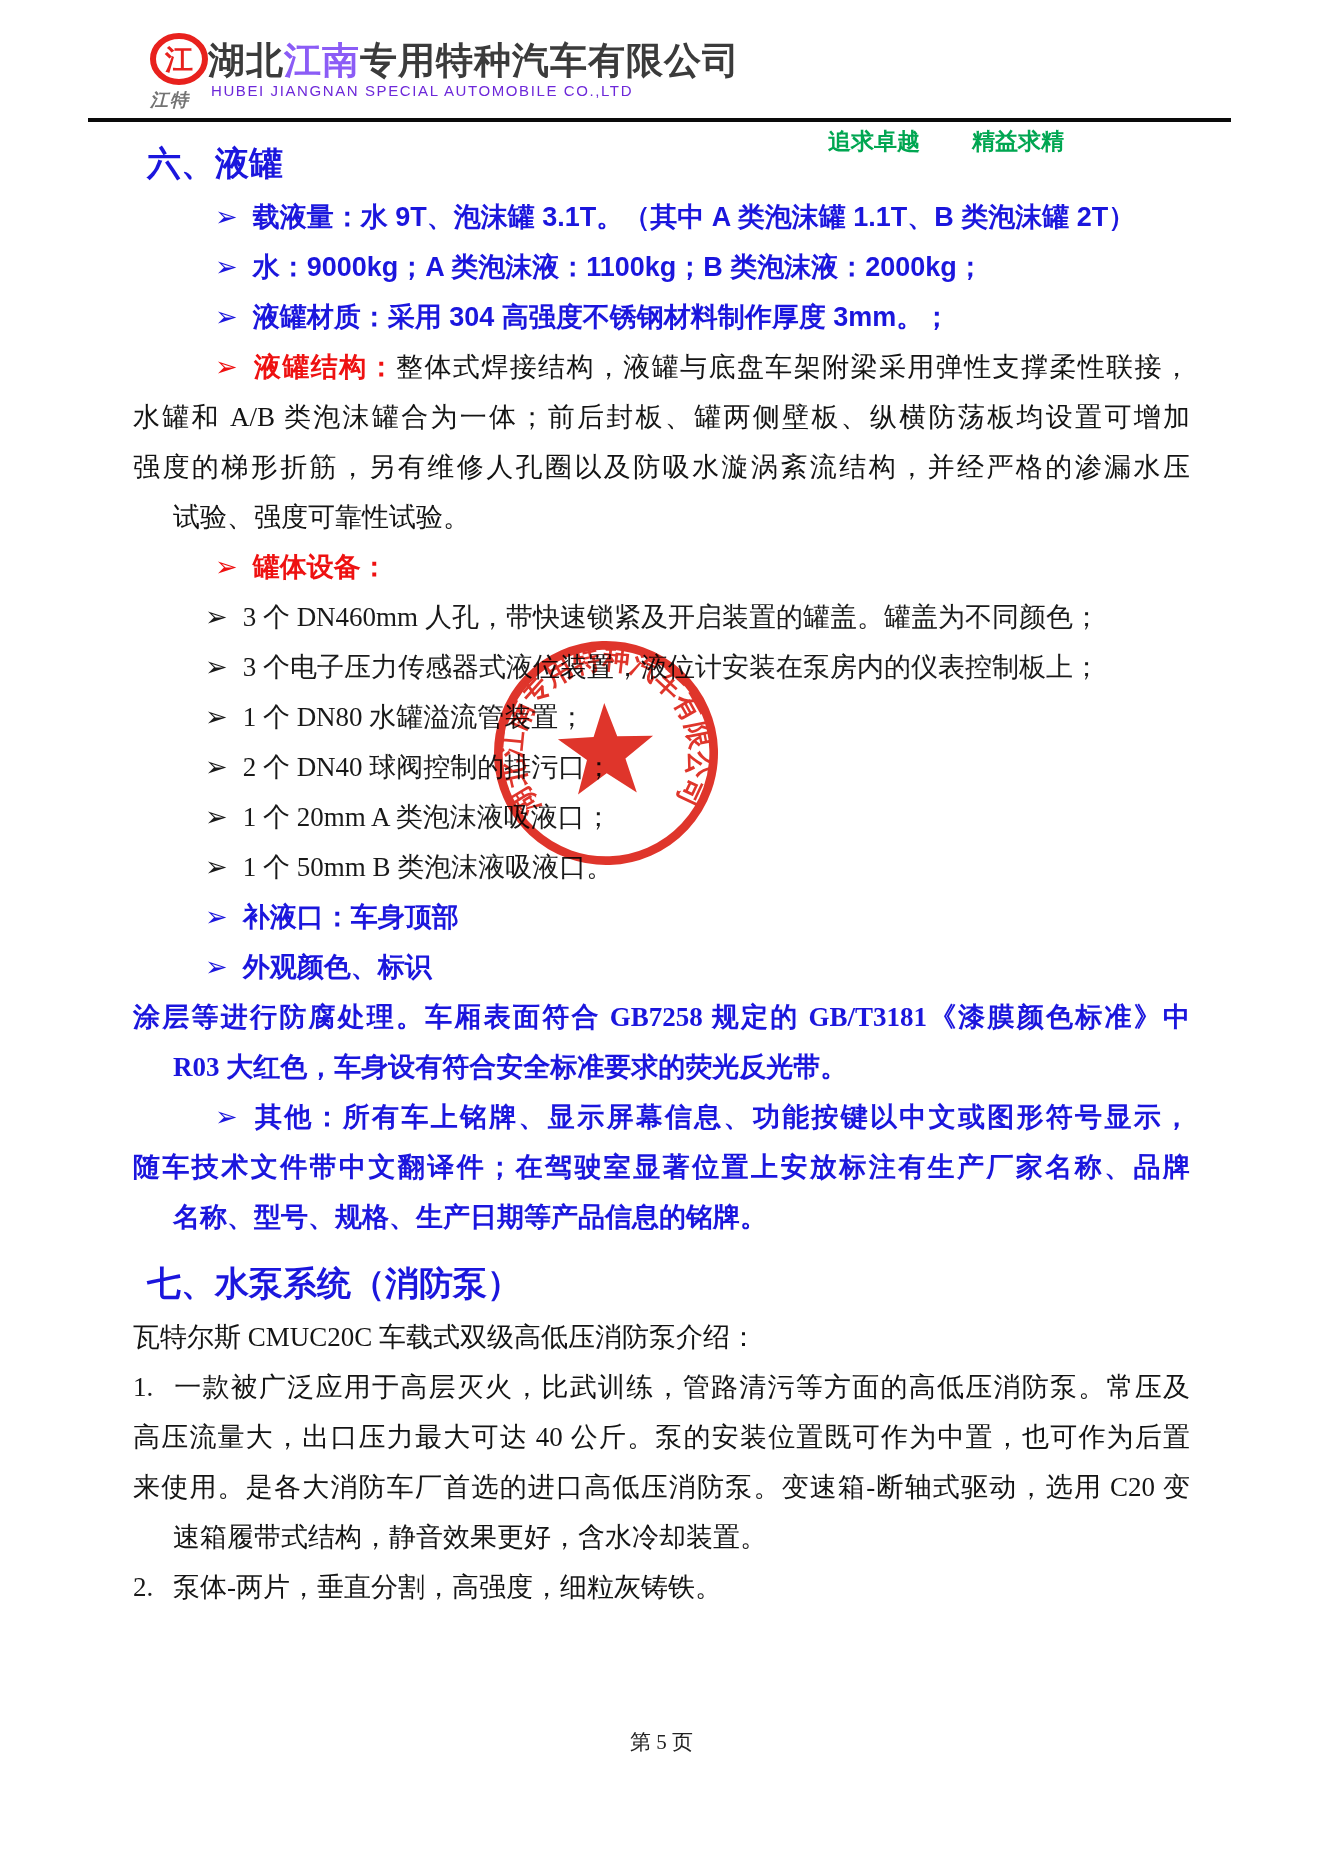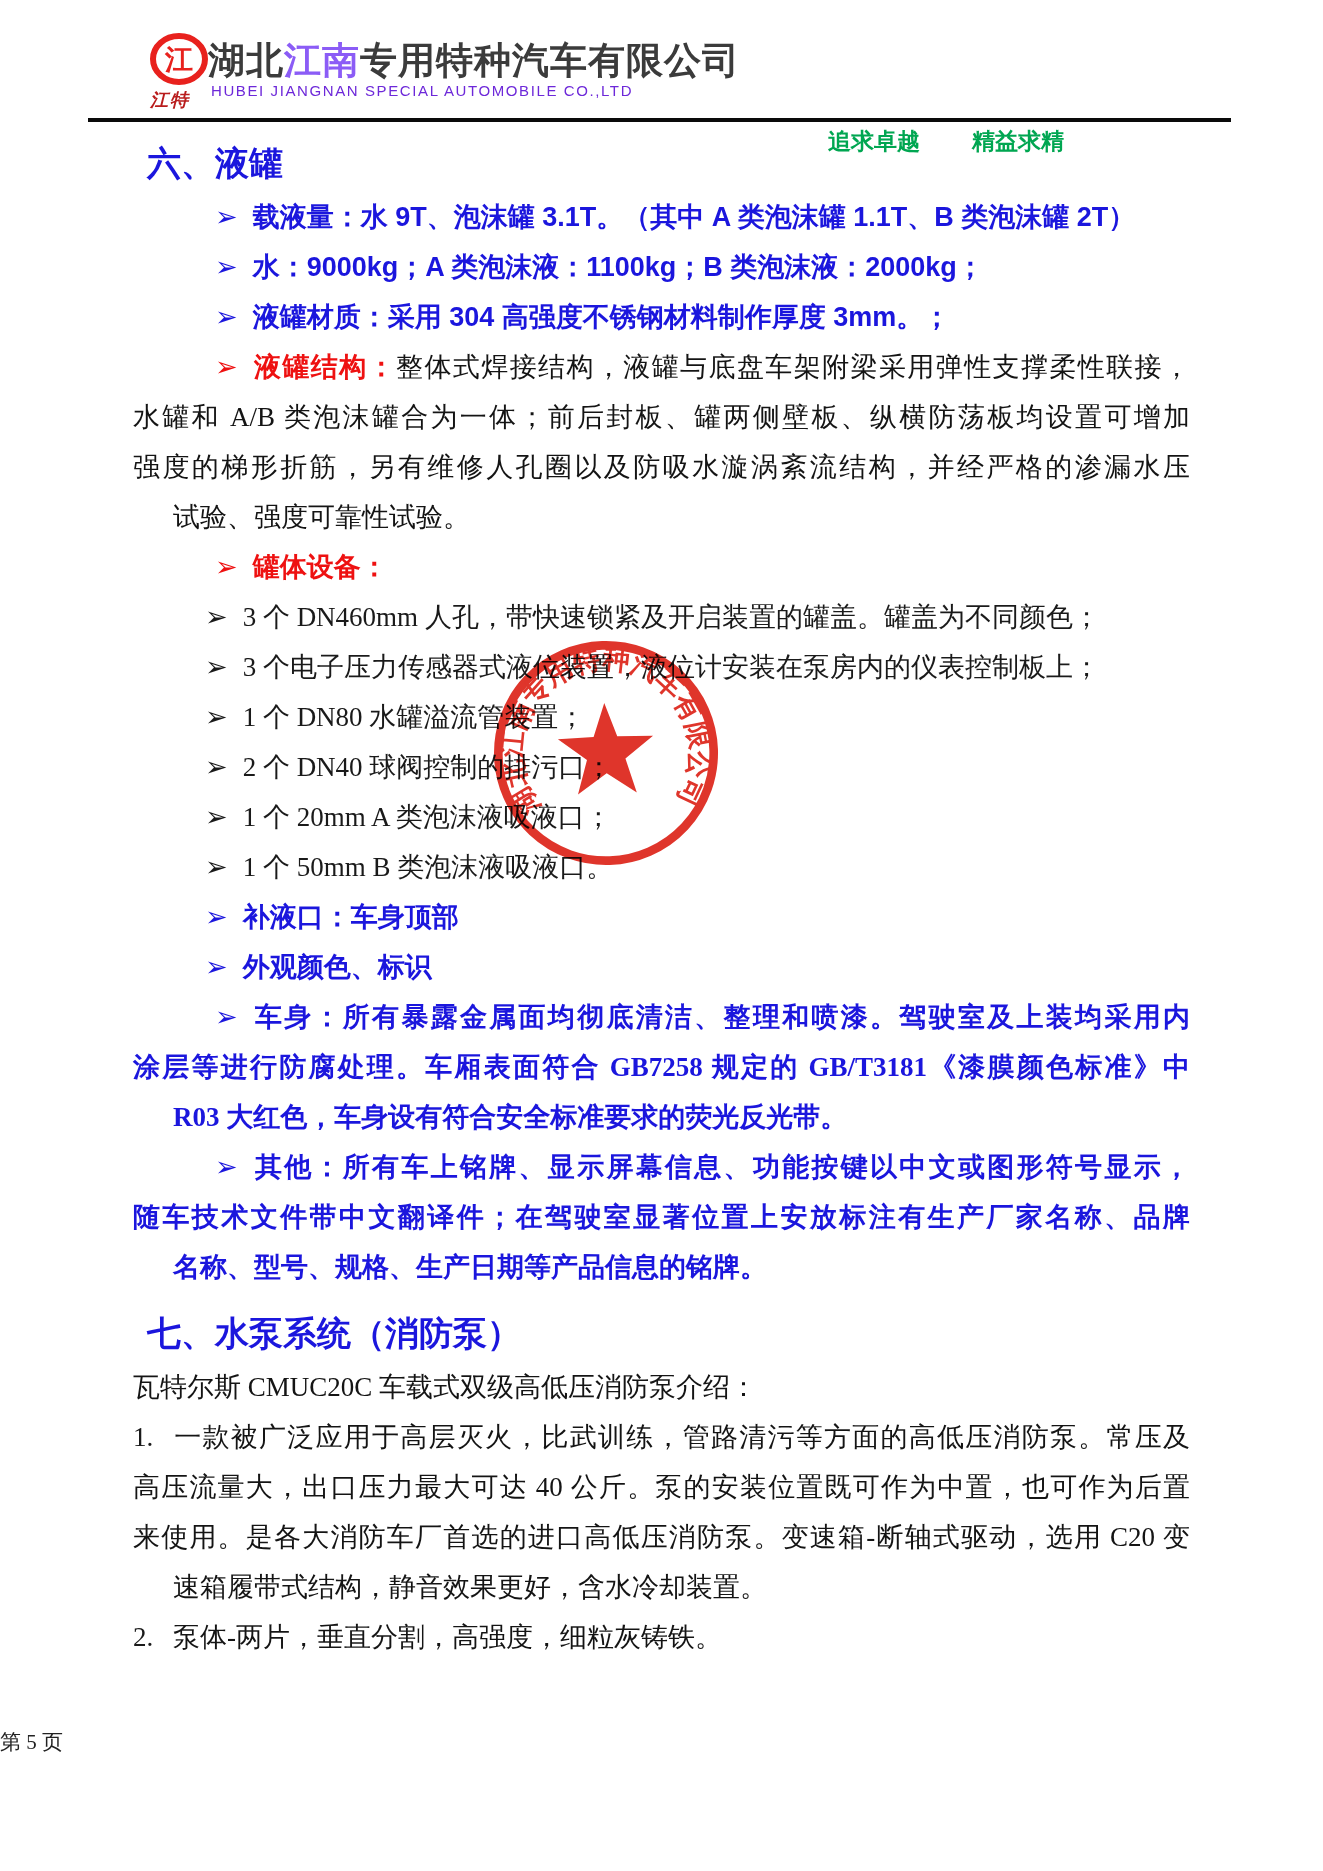--- a/index.html
+++ b/index.html
@@ -5,21 +5,21 @@
   html,body { margin:0; padding:0; background:#888; }
   .page {
     position:relative; width:1323px; height:1871px; background:#ffffff;
     margin:0 auto; overflow:hidden;
     font-family:"Liberation Serif","DejaVu Serif",serif; color:#1a1a1a;
   }
   
   .hdr { position:absolute; left:0; top:0; width:100%; height:130px; }
   .logo-svg { position:absolute; left:148px; top:32px; }
   .logo-sub { position:absolute; left:150px; top:88px; font-size:18px; font-style:italic;
-              font-weight:bold; color:#b91c1c; letter-spacing:2px;
+              font-weight:bold; color:#737373; letter-spacing:2px;
               font-family:"Liberation Serif",serif; }
   .co-cn { position:absolute; left:208px; top:36px; font-size:37px; font-weight:bold;
            letter-spacing:1px; font-family:"Liberation Sans","DejaVu Sans",sans-serif;
            color:#3b3b3b; white-space:nowrap; }
   .co-cn .red-part { color:#8b5cf6; }
   .co-en { position:absolute; left:211px; top:82px; font-size:15px; letter-spacing:1.6px;
            color:#6d28d9; font-family:"Liberation Sans",sans-serif; white-space:nowrap; }
   .slogan { position:absolute; left:828px; top:86px; font-size:23px; font-weight:bold;
             color:#00a651; font-family:"Liberation Sans",sans-serif; white-space:nowrap;margin-top:40px; }
   .slogan .gap { display:inline-block; width:52px; }
@@ -38,21 +38,21 @@
   .red  { color:#ee1111; }
   .bold-sans { font-family:"Liberation Sans","DejaVu Sans",sans-serif; font-weight:bold; }
   .blue-para { color:#1b16dd; font-weight:bold; }
   .black-para { color:#141414; }
   .num { display:inline-block; min-width:40px; }
   .s7-title { margin-top:12px; }
   
   .stamp { position:absolute; left:481px; top:628px; mix-blend-mode:multiply; opacity:.92;
            transform:rotate(-2deg); }
   
-  .footer { position:absolute; left:0; top:1728px; width:100%; 
+  .footer { position:absolute; left:0; top:1728px; width:100%; text-align:center;
             font-size:21px; color:#222; }
 </style>
 </head>
 <body>
 
 <div class="page">
 
   <div class="hdr">
     <svg class="logo-svg" width="62" height="58" viewBox="0 0 62 58">
       <ellipse cx="31" cy="27" rx="26" ry="23" fill="#ffffff" stroke="#e8211d" stroke-width="6"></ellipse>
@@ -119,23 +119,20 @@
 
     <div class="line ind2">
       <span class="arrow blue">➢</span><span class="blue bold-sans">补液口：</span><span class="blue bold-sans">车身顶部</span>
     </div>
 
     <div class="line ind2">
       <span class="arrow blue">➢</span><span class="blue bold-sans">外观颜色、标识</span>
     </div>
 
     <div>
-      <div class="line ind1 jline">
-        <span class="arrow blue">➢</span><span class="blue-para bold-sans">车身：</span><span class="blue-para">所有暴露金属面均彻底清洁、整理和喷漆。驾驶室及上装均采用内</span>
-      </div>
       <div class="line jline blue-para">涂层等进行防腐处理。车厢表面符合 GB7258 规定的 GB/T3181《漆膜颜色标准》中</div>
       <div class="line jlast blue-para">R03 大红色，车身设有符合安全标准要求的荧光反光带。</div>
     </div>
 
 
     <div>
       <div class="line ind1 jline">
         <span class="arrow blue">➢</span><span class="blue-para bold-sans">其他：</span><span class="blue-para">所有车上铭牌、显示屏幕信息、功能按键以中文或图形符号显示，</span>
       </div>
       <div class="line jline blue-para">随车技术文件带中文翻译件；在驾驶室显著位置上安放标注有生产厂家名称、品牌</div>

